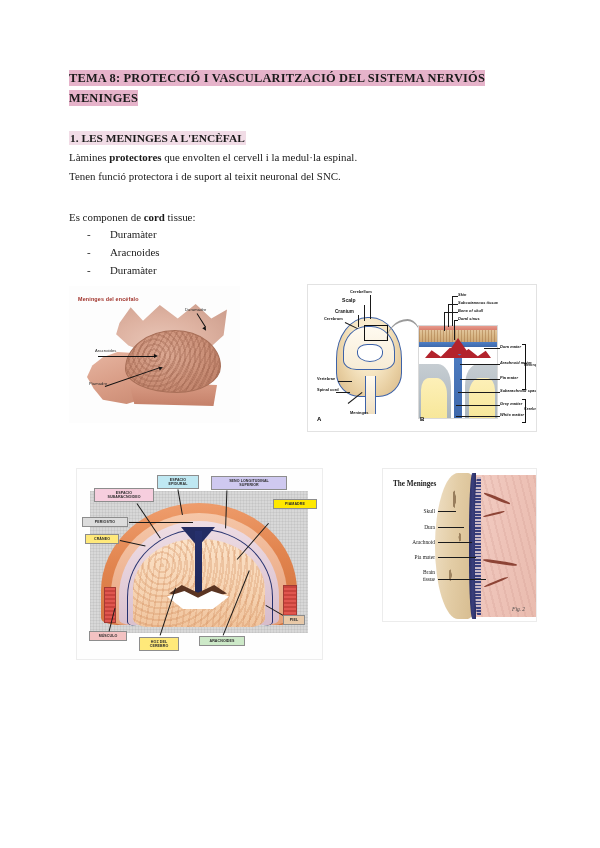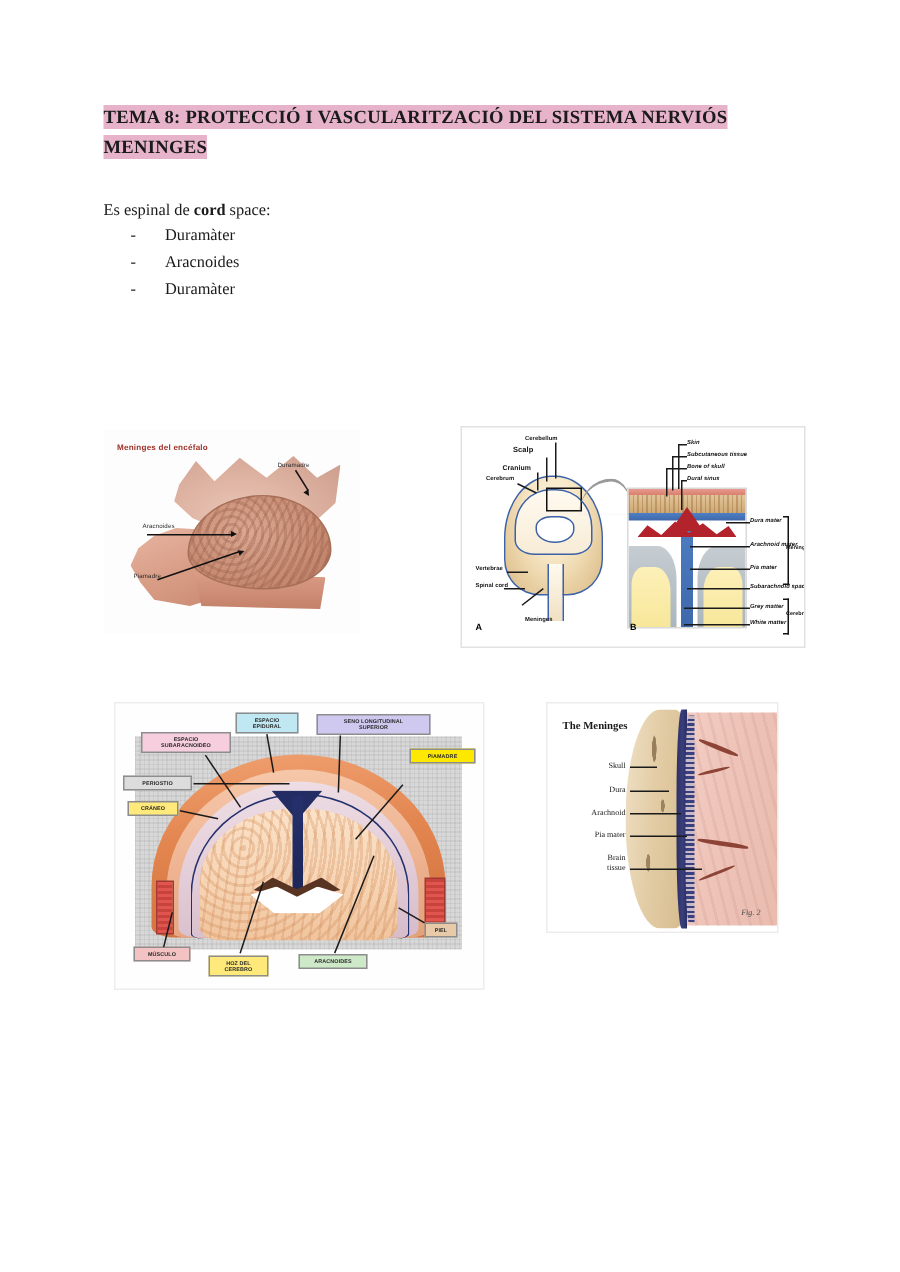--- a/index.html
+++ b/index.html
@@ -355,21 +355,21 @@
     border: .7px solid #8d8d8d;
     padding: 1.6px 2.4px;
     white-space: pre-line;
     letter-spacing: .08px;
     box-sizing: border-box;
   }
   .f3-line { position: absolute; background: #1a1a1a; height: .8px; transform-origin: left center; }
 
   
   #fig-the-meninges {
-    left: 364px; top: 468px; width: 153px; height: 152px;
+    left: 382px; top: 468px; width: 153px; height: 152px;
     background: #ffffff;
     border: 1px solid #ececec;
   }
   .f4-title {
     position: absolute; left: 10px; top: 11px;
     font-size: 7.2px; font-weight: bold;
     font-family: "Liberation Serif", serif;
     color: #1a1a1a;
   }
   .f4-fig {
@@ -417,26 +417,29 @@
 </style>
 </head>
 <body>
 
 <div class="page">
 
   <div class="content">
 
     <h1 class="doc-title"><span class="hl">TEMA 8: PROTECCIÓ I VASCULARITZACIÓ DEL SISTEMA NERVIÓS</span><br><span class="hl">MENINGES</span></h1>
 
-
-
+    <h2 class="section-heading"><span class="hl">1. LES MENINGES A L'ENCÈFAL</span></h2>
+
+    <p class="para"><span>Làmines </span><b>protectores</b><span> que envolten el cervell i la medul·la espinal.</span></p>
+
+    <p class="para">Tenen funció protectora i de suport al teixit neuronal del SNC.</p>
 
     <div class="spacer-para"></div>
 
-    <p class="para"><span>Es espinal de </span><b>cord</b><span> space:</span></p>
+    <p class="para"><span>Es componen de </span><b>cord</b><span> tissue:</span></p>
 
     <ul class="list">
       <li>
           <span class="dash">-</span>
           <span>Duramàter</span>
         </li>
       <li>
           <span class="dash">-</span>
           <span>Aracnoides</span>
         </li>

